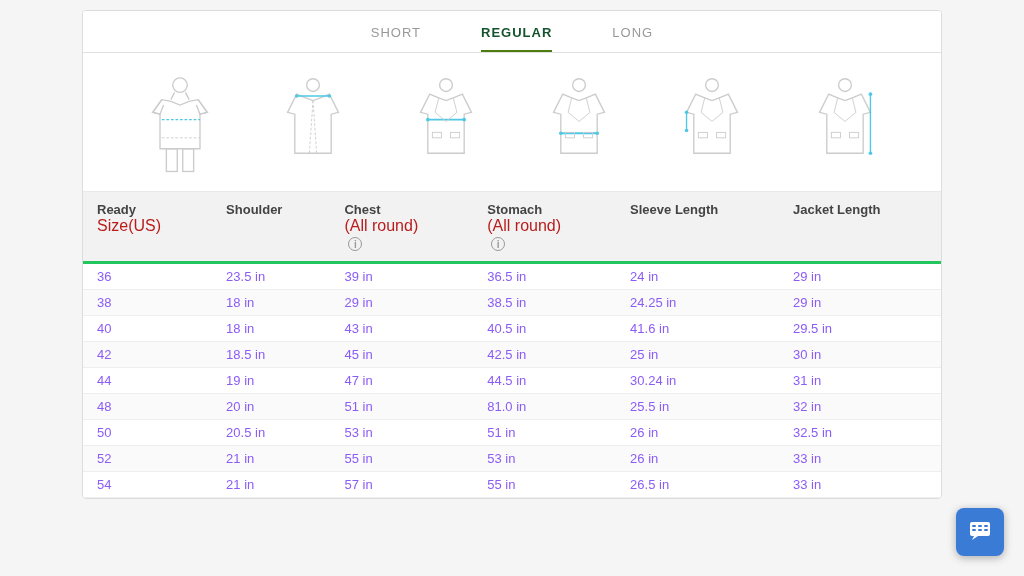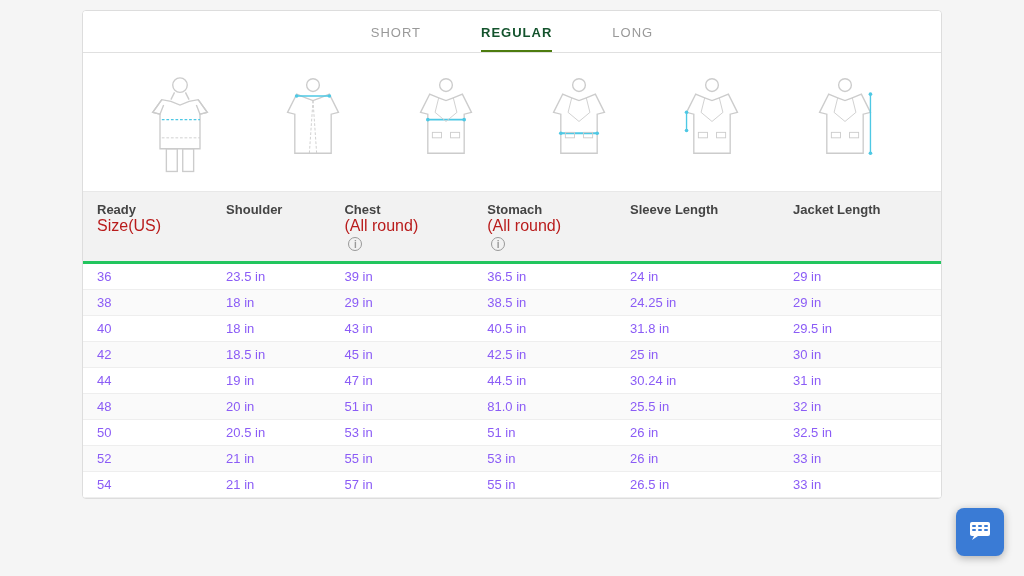--- a/index.html
+++ b/index.html
@@ -283,21 +283,21 @@
           <td>29 in</td>
           <td>38.5 in</td>
           <td>24.25 in</td>
           <td>29 in</td>
         </tr>
         <tr>
           <td>40</td>
           <td>18 in</td>
           <td>43 in</td>
           <td>40.5 in</td>
-          <td>31.8 in</td>
+          <td>41.6 in</td>
           <td>29.5 in</td>
         </tr>
         <tr>
           <td>42</td>
           <td>18.5 in</td>
           <td>45 in</td>
           <td>42.5 in</td>
           <td>25 in</td>
           <td>30 in</td>
         </tr>

